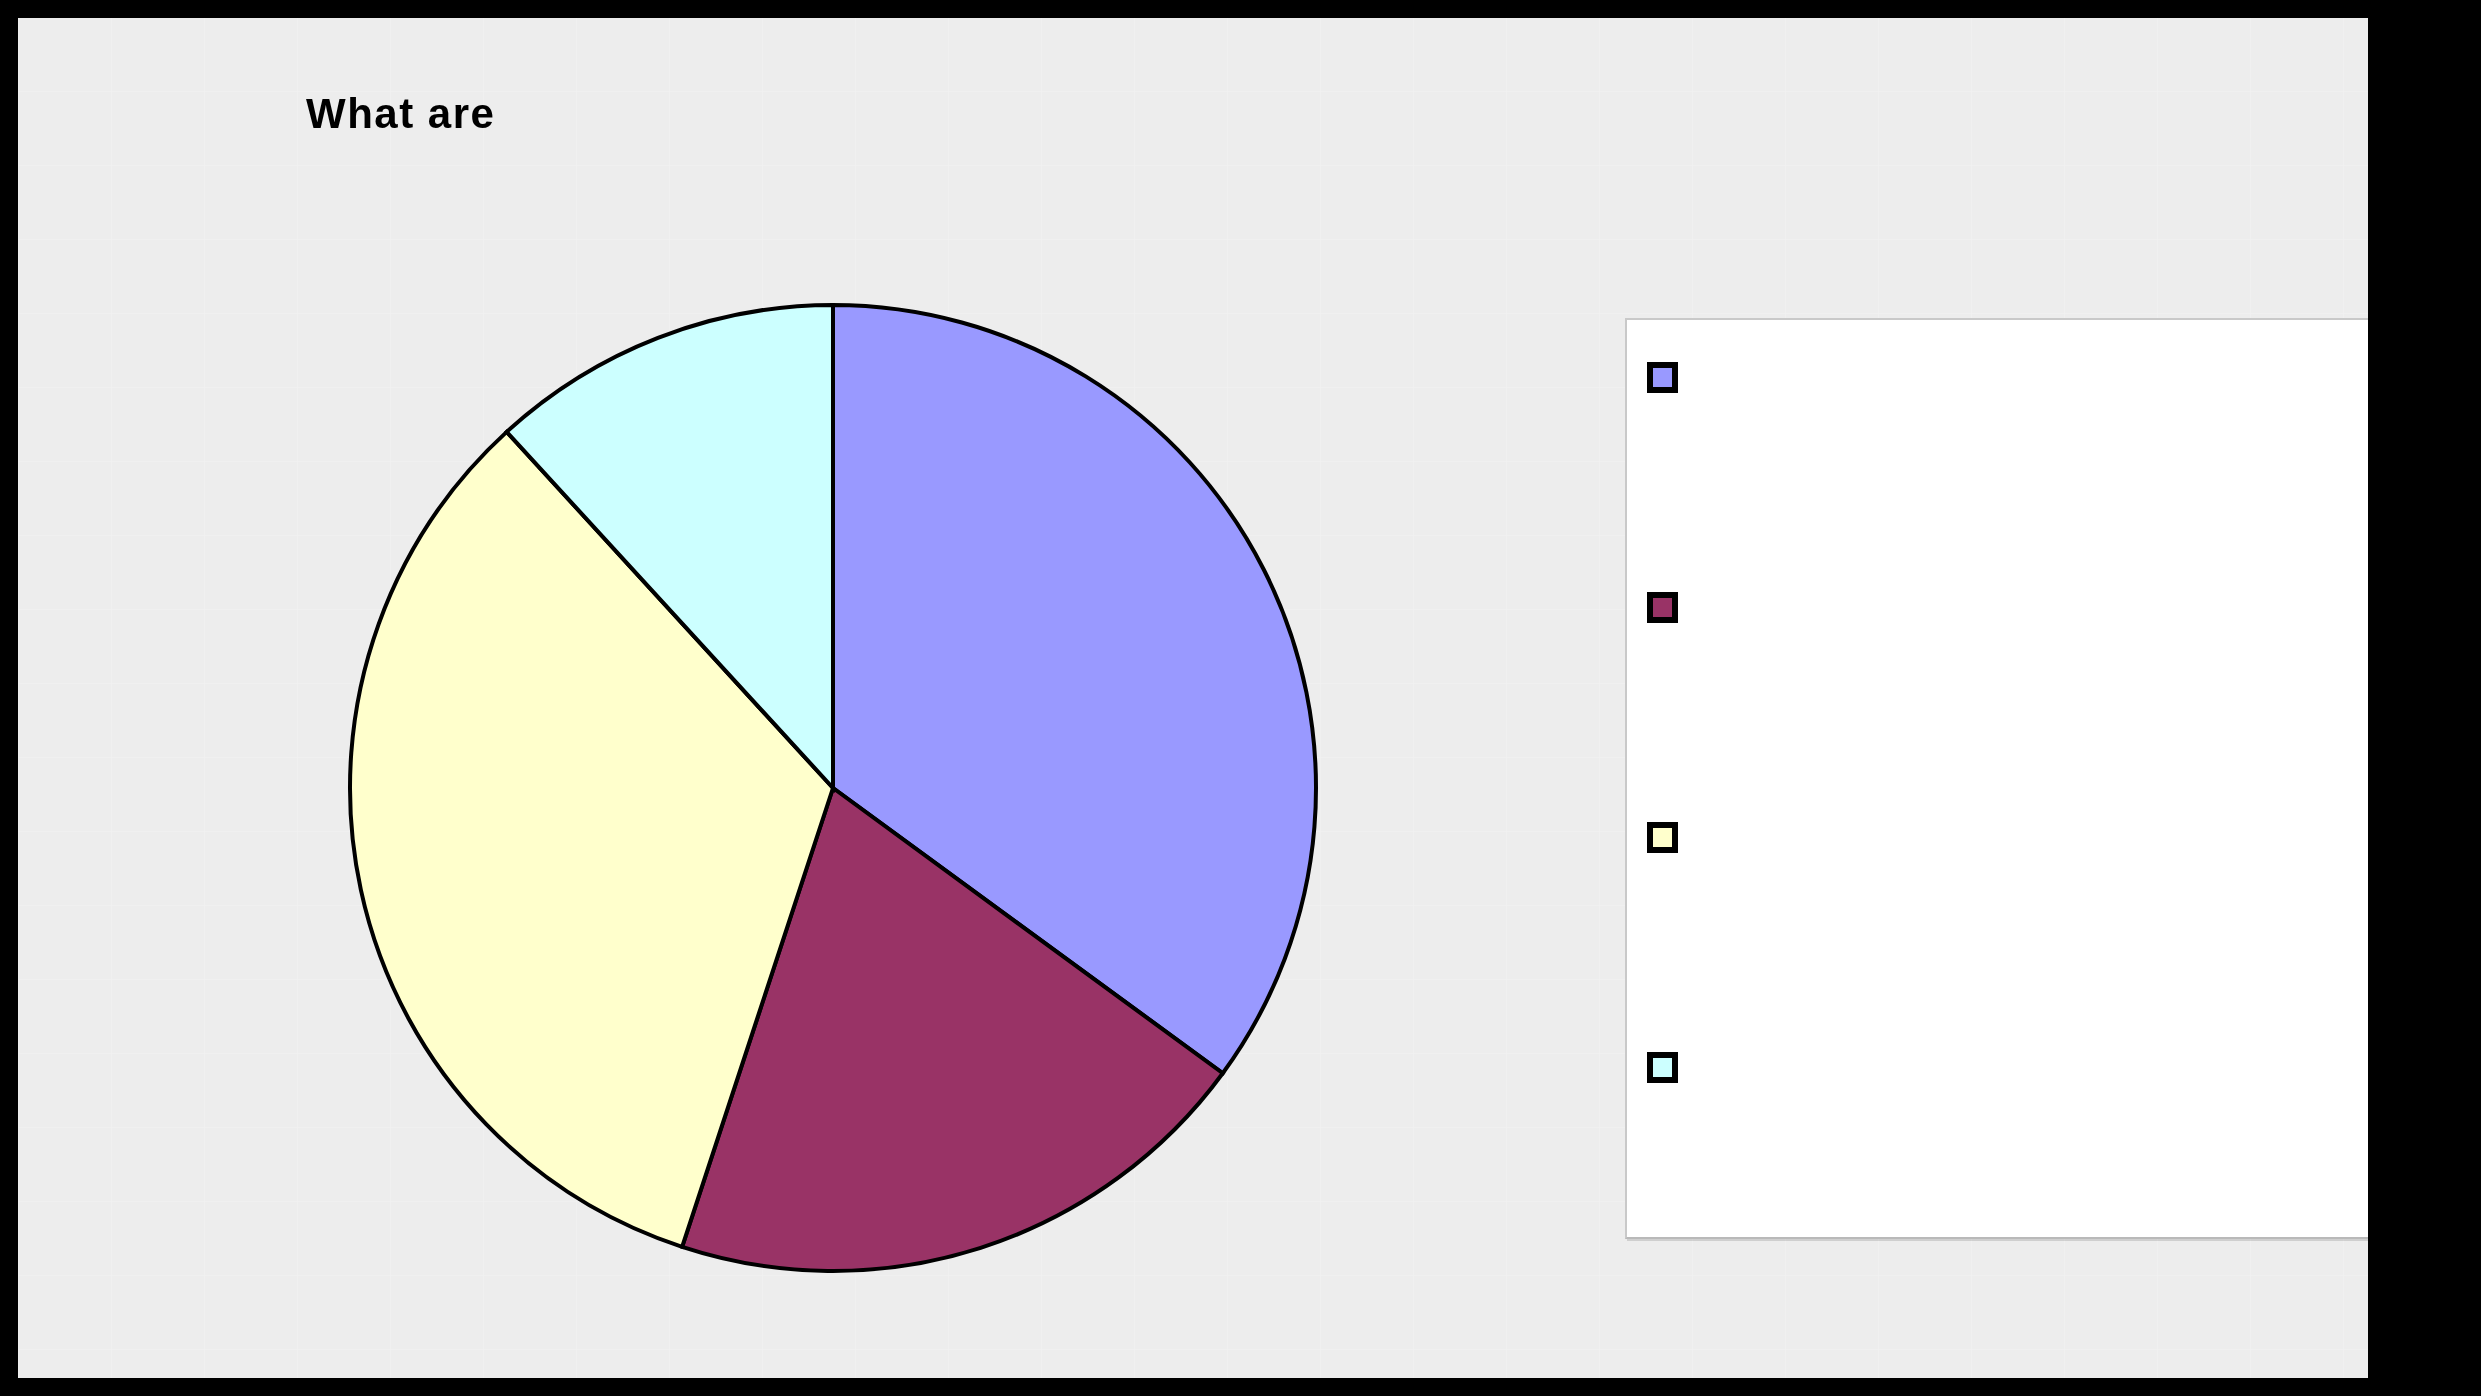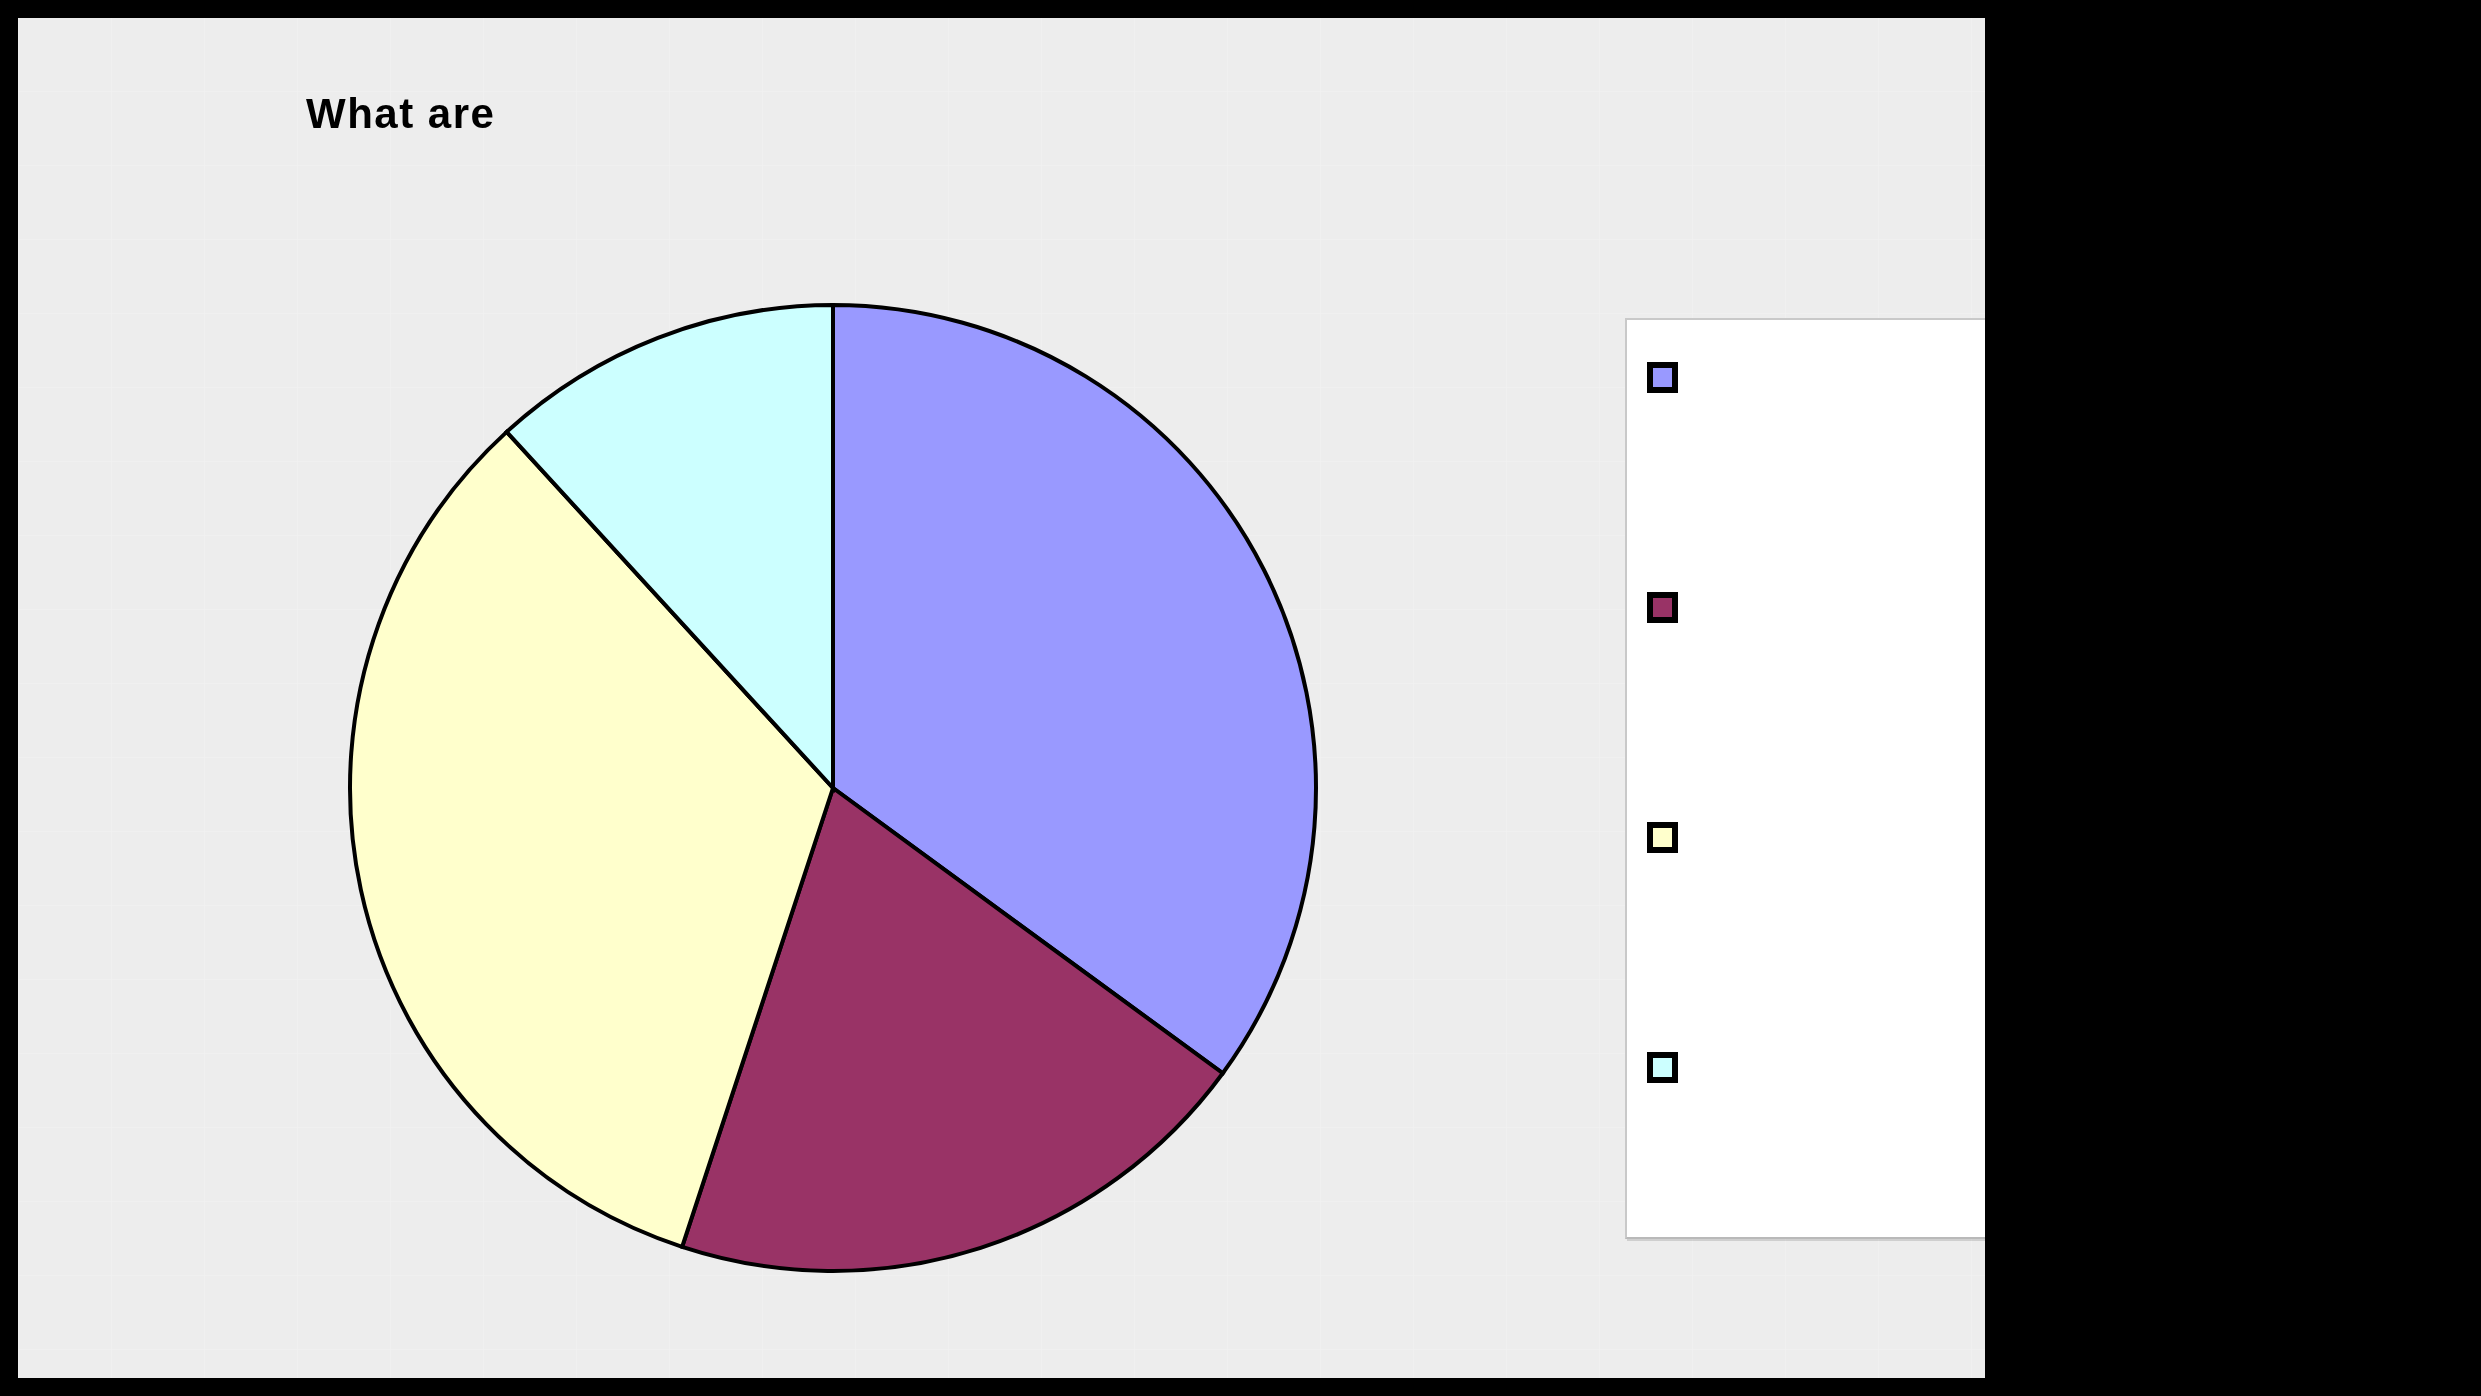--- a/index.html
+++ b/index.html
@@ -5,25 +5,24 @@
   html, body {
     margin: 0;
     padding: 0;
     background: #000000;
   }
   body {
     font-family: "Liberation Sans", sans-serif;
   }
   #screen {
     position: relative;
-    width: 1977px;
+    width: 2368px;
     height: 1396px;
     background: #000000;
     overflow: hidden;
-    padding-left: 8px;
   }
   
   #chart-frame {
     position: absolute;
     left: 18px;
     top: 18px;
     width: 2445px;
     height: 1360px;
     background: #ededed;
     overflow: hidden;

